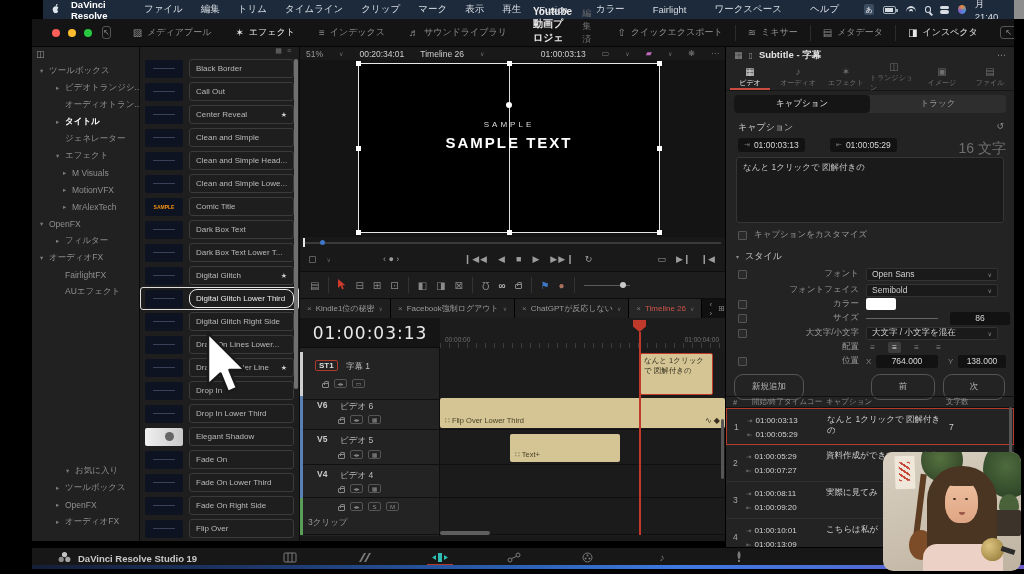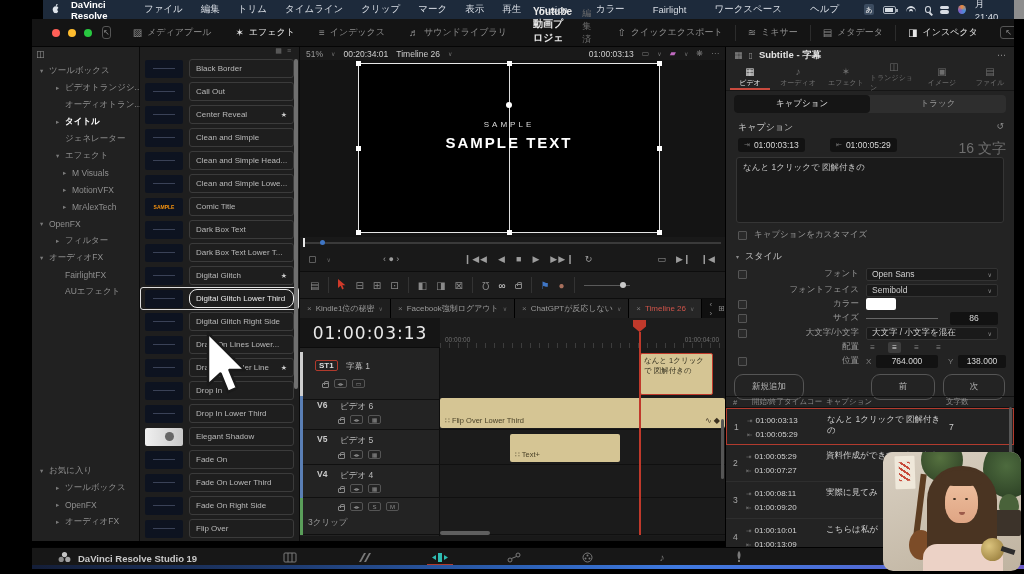--- a/index.html
+++ b/index.html
@@ -44,41 +44,41 @@
   .tree{left:32px;top:47px;width:108px;height:494px;background:#212121;border-right:1px solid #0a0a0a;}
   .panel-toggle{left:4px;top:2px;color:#9a9a9a;font-size:9px;}
   .tree-list{left:0;top:15px;right:0;}
   .tree-row{height:17px;display:flex;align-items:center;color:#8f8f8f;font-size:8.5px;padding-left:8px;white-space:nowrap;}
   .tree-row .arrow{width:9px;color:#7a7a7a;font-size:6.5px;flex:none;}
   .tree-row.open>.arrow::before{content:"▾";}
   .tree-row.closed>.arrow::before{content:"▸";}
   .tree-row.d1{padding-left:24px;}
   .tree-row.d2{padding-left:31px;}
   .tree-row.active{color:#fff;font-weight:bold;}
-  .tree-row.gap{margin-top:162px;}
+  .tree-row.gap{margin-top:162px;margin-left:26px;}
   
   .fxpanel{left:140px;top:47px;width:160px;height:494px;background:#1e1e1e;border-right:1px solid #0a0a0a;}
   .fxhead{left:0;top:0;right:0;height:10px;display:flex;justify-content:flex-end;gap:5px;color:#6f6f6f;font-size:7px;padding-right:8px;}
   .fxlist{left:0;top:10px;right:0;}
   .fx-item{height:23px;display:flex;align-items:center;padding:0 5px;gap:6px;position:relative;}
   .fx-item .thumb{width:38px;height:18px;background:#0d1320;border-radius:2px;flex:none;
     display:flex;align-items:center;justify-content:center;overflow:hidden;}
   .fx-item .thumb::after{content:"";width:22px;border-top:1px solid #3a4257;}
   .fx-item .card{flex:1;height:19px;border:1px solid #3b3b3b;border-radius:3px;display:flex;align-items:center;
     padding:0 6px;color:#b9b9b9;font-size:8px;white-space:nowrap;overflow:hidden;}
   .fx-item .star{position:absolute;right:12px;color:#cfcfcf;font-size:7px;}
   .fx-item.orange .thumb::after{content:"SAMPLE";border:none;width:auto;color:#f5920f;font-size:5px;font-weight:bold;}
   .fx-item.light .thumb{background:linear-gradient(90deg,#f0f0f0,#c9c9c9);}
   .fx-item.light .thumb::after{content:"";width:9px;height:9px;border-top:none;background:#666;border-radius:50%;margin-left:10px;}
   .fx-item.selected .card{border-color:#ececec;color:#e8e8e8;border-radius:8px;}
   .fx-item.selected{outline:1px solid #dedede;outline-offset:-1px;border-radius:3px;}
   .fxscroll{right:1px;top:12px;width:4px;height:330px;background:#6f6f6f;border-radius:2px;}
   
   .center{left:300px;top:47px;width:425px;height:494px;background:#191919;}
-  .vhead{left:0;top:0;right:0;height:13px;display:flex;align-items:center;color:#9a9a9a;font-size:8.5px;padding:0 6px;gap:8px;}
+  .vhead{left:0;top:0;right:0;height:13px;display:flex;align-items:center;color:#9a9a9a;font-size:8.5px;padding:0 6px;gap:16px;}
   .vhead .tc{color:#cfcfcf;}
   .vhead .name{color:#cfcfcf;margin-left:auto;}
   .vhead .caret{color:#6f6f6f;font-size:6px;}
   .vhead .sp{flex:1;}
   .vh-ic{color:#7a7a7a;font-size:8px;}
   .vh-pink{color:#c06ac0;}
   .viewer{left:0;top:13px;right:0;height:177px;background:#141414;}
   .program{left:58px;top:3px;width:302px;height:170px;background:#000;border:1px solid #e6e6e6;}
   .hnd{width:5px;height:5px;background:#fff;position:absolute;z-index:3;}
   .vline{left:50%;top:0;bottom:0;width:1px;background:#ddd;}
@@ -853,21 +853,21 @@
     <span class="chk schk"></span>
     <span class="slabel">カラー</span>
     <span class="swatch"></span>
   </div>
   <div class="srow" style="top:264px;">
     <span class="chk schk"></span>
     <span class="slabel">サイズ</span>
     <span class="sl-track">
         <span class="sl-knob"></span>
       </span>
-    <span class="numbox" style="left:224px;width:48px;">86</span>
+    <span class="numbox" style="left:224px;width:60px;">86</span>
   </div>
   <div class="srow" style="top:279px;">
     <span class="chk schk"></span>
     <span class="slabel">大文字/小文字</span>
     <div class="dd">
         <span>大文字 / 小文字を混在</span>
         <span class="caret">∨</span>
       </div>
   </div>
   <div class="srow" style="top:293px;">

